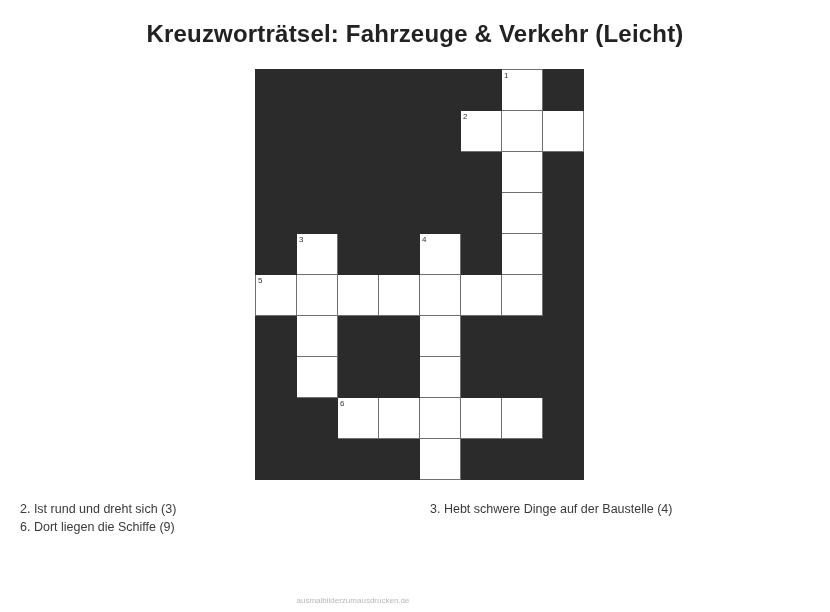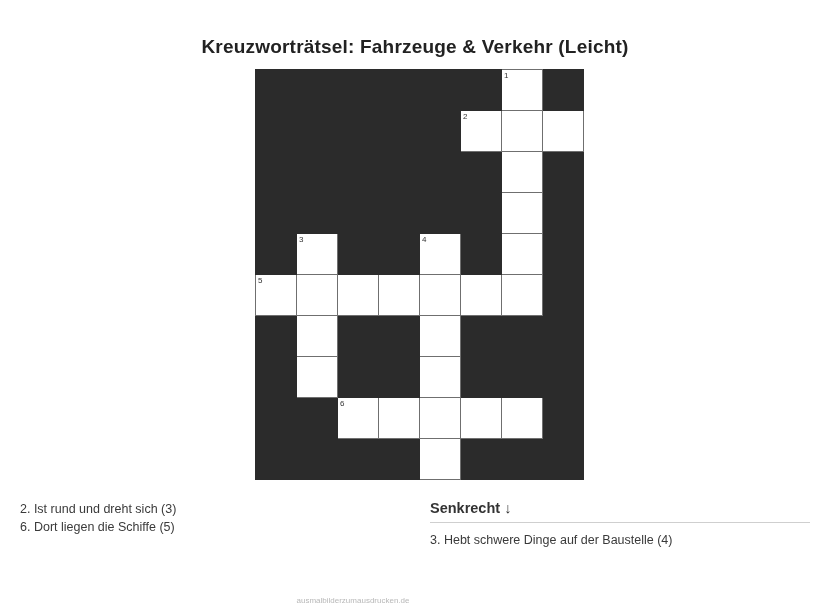--- a/index.html
+++ b/index.html
@@ -10,25 +10,25 @@
     width: 830px;
     height: 612px;
     background: #ffffff;
     font-family: "Liberation Sans", sans-serif;
     color: #222222;
     position: relative;
     overflow: hidden;
   }
   #title {
     position: absolute;
-    top: 36px;
+    top: 20px;
     left: 0;
     width: 830px;
     text-align: center;
-    font-size: 19px;
+    font-size: 24px;
     font-weight: bold;
     color: #222222;
     letter-spacing: 0.2px;
   }
   #grid-wrap {
     position: absolute;
     left: 255px;
     top: 69px;
   }
   table#grid {
@@ -213,24 +213,23 @@
           <td></td>
           <td></td>
         </tr>
       </tbody>
   </table>
 </div>
 
 <div class="clues" id="clues-across">
   <ul>
     <li>2. Ist rund und dreht sich (3)</li>
-    <li>6. Dort liegen die Schiffe (5)</li>
+    <li>6. Dort liegen die Schiffe (9)</li>
   </ul>
 </div>
 
 <div class="clues" id="clues-down">
-  <h2>Senkrecht ↓</h2>
   <ul>
     <li>3. Hebt schwere Dinge auf der Baustelle (4)</li>
   </ul>
 </div>
 
 <div id="footer">ausmalbilderzumausdrucken.de</div>
 
 </body></html>

